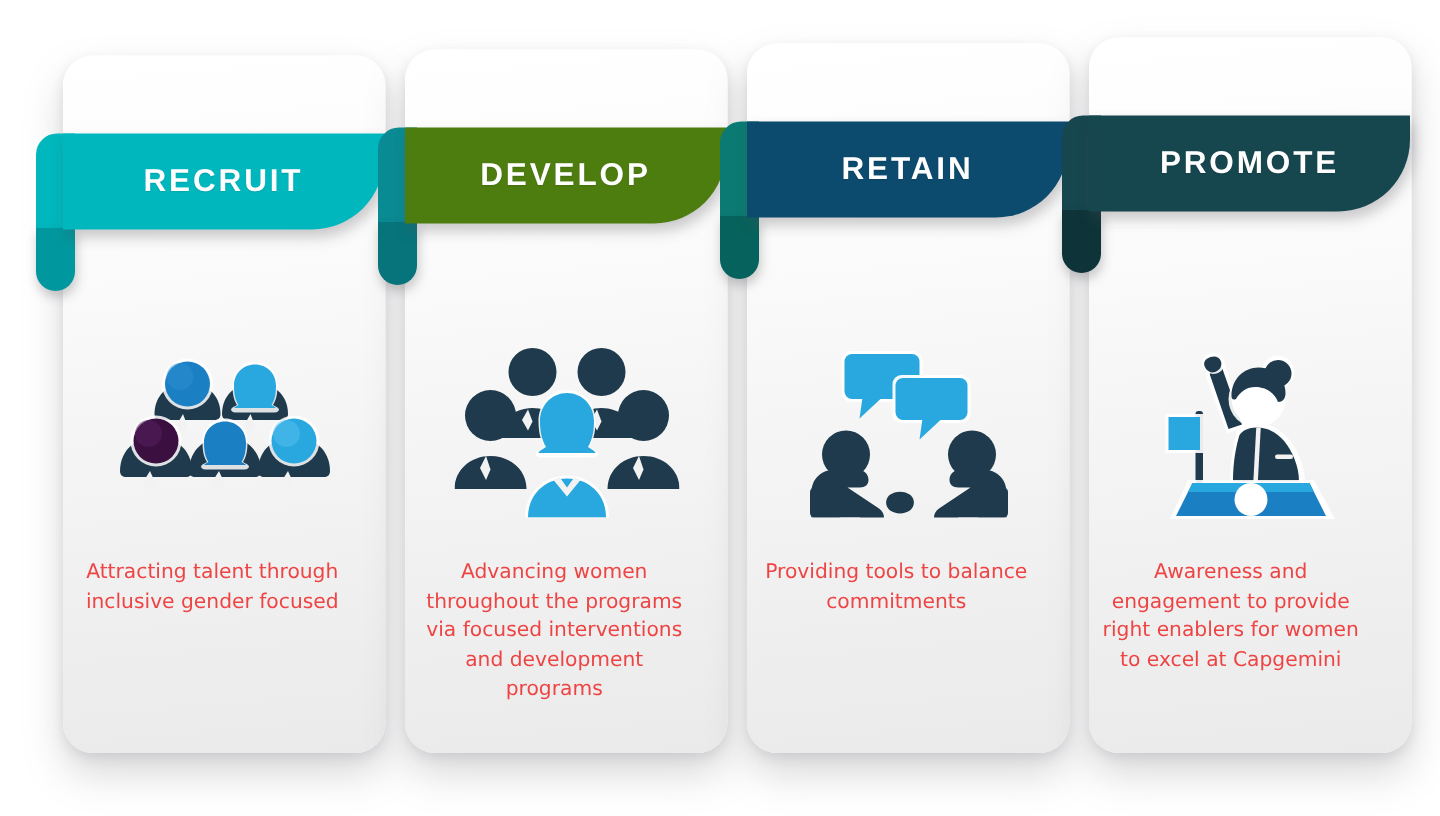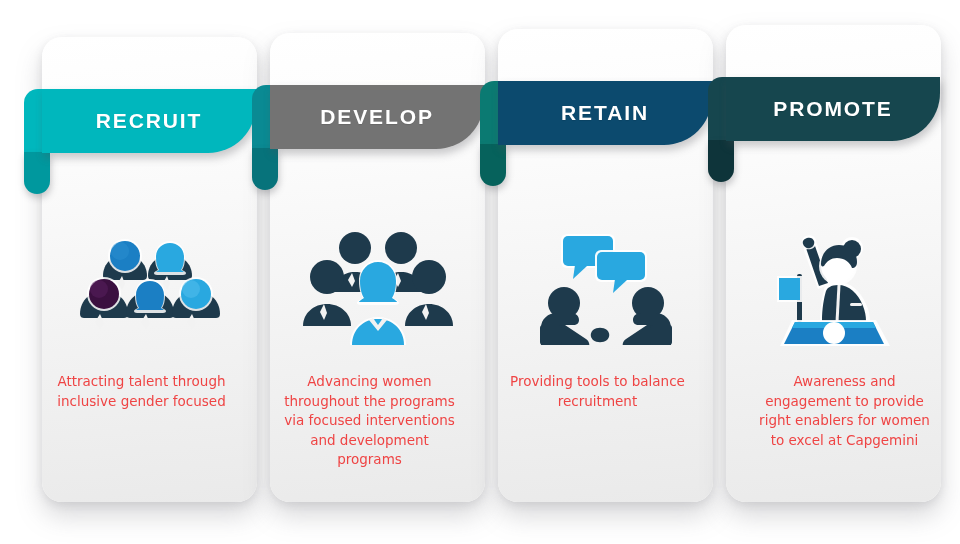--- a/index.html
+++ b/index.html
@@ -130,21 +130,21 @@
   <div class="desc" style="left:42px; top:372px;">
     <div>Attracting talent through</div>
     <div>inclusive gender focused</div>
   </div>
 
   <div class="card" style="left:270px; top:33px; height:469px;">
   </div>
   <div class="ribbon" style="left:252px; top:85px;">
     <div class="wing" style="background:#0A8A93;"></div>
     <div class="tail" style="background:#07737B;"></div>
-    <div class="band" style="background:#737373;">
+    <div class="band" style="background:#4d7c0f;">
       <span class="lbl">DEVELOP</span>
     </div>
   </div>
   <div class="icon-wrap" style="left:270px; top:222px;">
     <svg width="150" height="115" viewBox="0 0 150 115">
 
       <g fill="#1E3A4C">
         <circle cx="52" cy="18" r="16"></circle>
         <path d="M30 62c0-12 10-20 22-20s22 8 22 20z"></path>
         <circle cx="98" cy="18" r="16"></circle>
@@ -213,21 +213,21 @@
 
       <circle cx="117" cy="73" r="16" fill="#1E3A4C"></circle>
       <path d="M140 115v-17c0-9-7-15-16-15h-14c-5 0-8 3-8 7c0 3 2 5 6 5h8l-21 14c-4 3-4 7-2 9c2 3 6 3 9 1l6-4v0z" fill="#1E3A4C"></path>
       <rect x="119" y="95" width="22" height="20" rx="3" fill="#1E3A4C"></rect>
 
       <path d="M62 100c4-3 10-3 14 0c3 3 3 7 0 10c-4 3-10 3-14 0c-3-3-3-7 0-10z" fill="#1E3A4C"></path>
     </svg>
   </div>
   <div class="desc" style="left:498px; top:372px;">
     <div>Providing tools to balance</div>
-    <div>recruitment</div>
+    <div>commitments</div>
   </div>
 
   <div class="card" style="left:726px; top:25px; height:477px;">
   </div>
   <div class="ribbon" style="left:708px; top:77px;">
     <div class="wing" style="background:#16464E;"></div>
     <div class="tail" style="background:#0E343A;"></div>
     <div class="band" style="background:#16464E;">
       <span class="lbl">PROMOTE</span>
     </div>
@@ -261,20 +261,20 @@
 
       <rect x="86" y="75" width="12" height="3" rx="1.5" fill="#F2F2F2"></rect>
 
       <path d="M28 92h84l14 26H16z" fill="#ffffff" opacity=".9"></path>
       <path d="M31 94h78l11 22H20z" fill="#1B7FC4"></path>
       <path d="M31 94h78l3 6H28z" fill="#29A8E0"></path>
 
       <circle cx="70" cy="105" r="11" fill="#ffffff"></circle>
     </svg>
   </div>
-  <div class="desc" style="left:726px; top:372px;padding-left:19px;">
+  <div class="desc" style="left:702px; top:372px;padding-left:19px;">
     <div>Awareness and</div>
     <div>engagement to provide</div>
     <div>right enablers for women</div>
     <div>to excel at Capgemini</div>
   </div>
 
 </div>
 
 </body></html>

